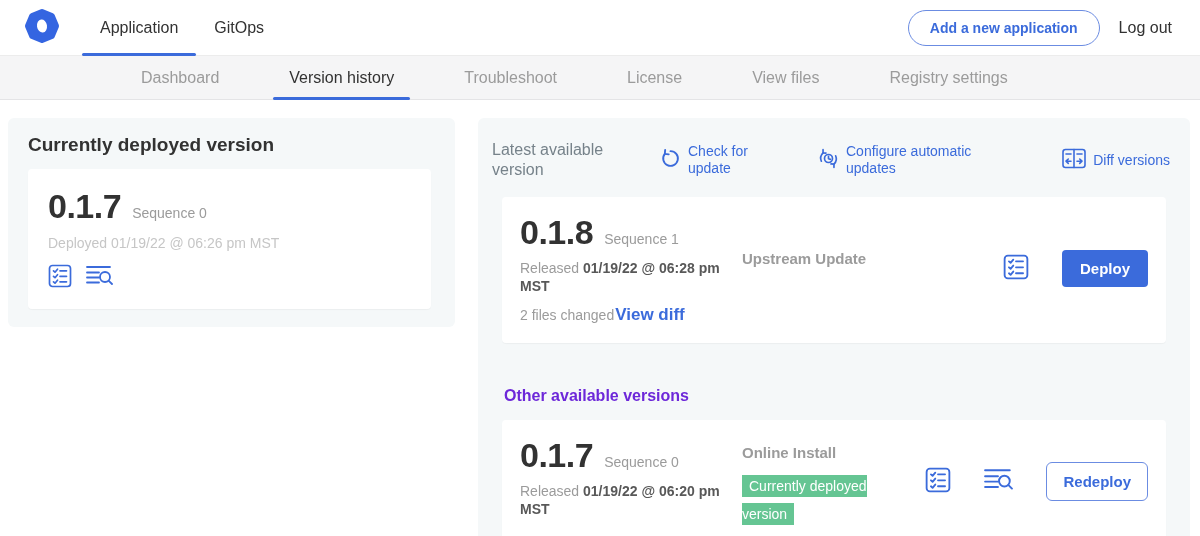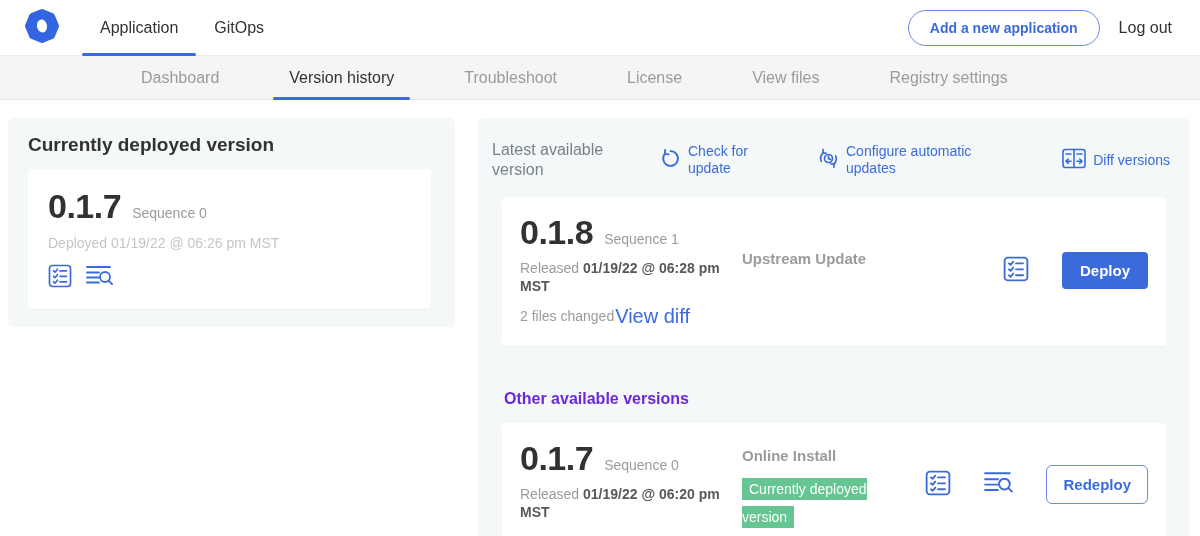--- a/index.html
+++ b/index.html
@@ -86,21 +86,21 @@
   .version-card { margin:0 12px; padding:16px 18px 18px 18px; display:flex; }
   .latest-card { margin-top:17px; }
   .vc-col1 { width:214px; flex:0 0 214px; }
   .released { margin-top:7px; font-size:14px; line-height:1.32; max-width:205px; }
   .released .rel-label { color:#9b9b9b; }
   .released .rel-date { color:#585858; font-weight:700; }
   .files-row { margin-top:9px; display:flex; align-items:center; gap:1px; }
   .files-changed { font-size:14px; color:#9b9b9b; }
   .view-diff {
     background:none; border:none; padding:0; cursor:pointer;
-    font-size:20px; font-weight:400; color:#3b6bdb; font-family:"Liberation Sans", sans-serif;
+    font-size:17px; font-weight:700; color:#3b6bdb; font-family:"Liberation Sans", sans-serif;
   }
   .vc-col2 { flex:1; padding-top:37px; padding-left:8px; }
   .vc-col2.tight { padding-top:8px; }
   .source-label { font-size:15px; font-weight:600; color:#9b9b9b; }
   .badge-wrap { margin-top:10px; width:158px; line-height:1.75; }
   .deployed-badge {
     background:#65c593; color:#fff; font-size:14px; font-weight:500;
     padding:3px 7px;
   }
   .vc-col3 { align-self:center; display:flex; align-items:center; gap:33px; }

